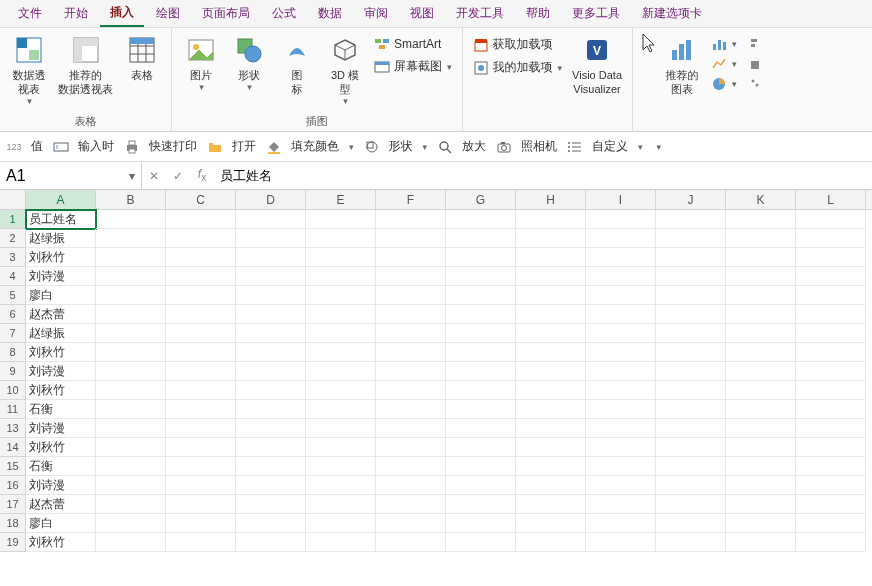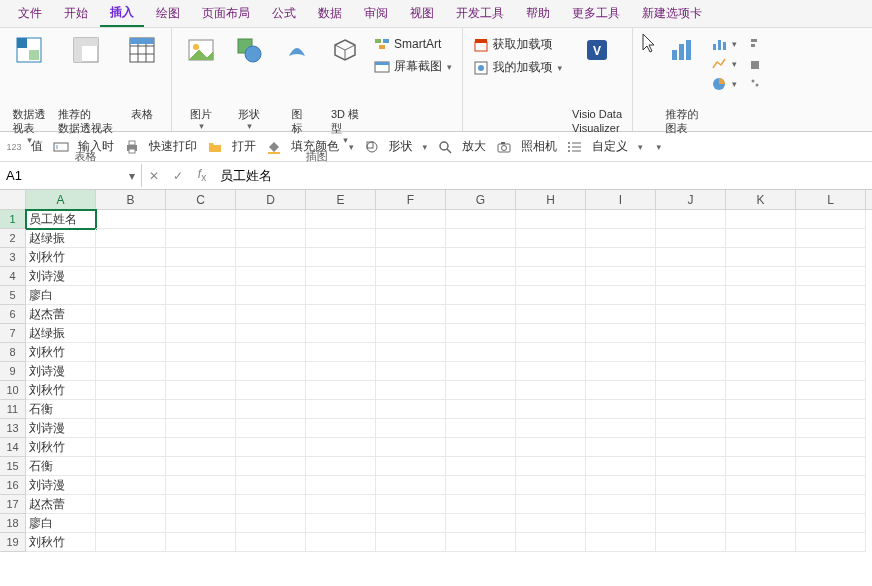--- a/index.html
+++ b/index.html
@@ -1,44 +1,44 @@
 <!DOCTYPE html>
 <html><head>
 <meta charset="utf-8">
 <style>
 * { box-sizing: border-box; margin: 0; padding: 0; }
 body { font-family: "Microsoft YaHei", "Segoe UI", sans-serif; font-size: 12px; background: #fff; width: 872px; height: 586px; overflow: hidden; color: #333; }
 
 
 .menubar { display: flex; background: #f5f5f5; border-bottom: 1px solid #ddd; height: 28px; align-items: center; padding-left: 8px; gap: 2px; }
 .menubar .mitem { padding: 4px 10px; cursor: pointer; color: #701a75; }
-.menubar .mitem.active { color: #6d28d9; border-bottom: 2px solid #107c41; font-weight: 600; }
+.menubar .mitem.active { color: #7f1d1d; border-bottom: 2px solid #107c41; font-weight: 600; }
 
 
 .ribbon { display: flex; background: #fafafa; border-bottom: 1px solid #ccc; height: 104px; }
 .group { display: flex; flex-direction: column; border-right: 1px solid #ddd; padding: 4px 6px 0 6px; }
 .group-items { display: flex; align-items: flex-start; gap: 2px; flex: 1; }
 .group-label { text-align: center; font-size: 11px; color: #555; padding: 2px 0; }
 .bigbtn { display: flex; flex-direction: column; align-items: center; padding: 2px 4px; cursor: pointer; min-width: 46px; }
 .bigbtn .ico { width: 32px; height: 32px; margin-bottom: 2px; display: flex; align-items: center; justify-content: center; }
-.bigbtn .lbl { font-size: 11px; text-align: left; line-height: 14px; margin-top: 39px; }
+.bigbtn .lbl { font-size: 11px; text-align: center; line-height: 14px; }
 .smlist { display: flex; flex-direction: column; gap: 2px; padding: 2px 4px; text-align: center; }
 .smbtn { display: flex; align-items: center; gap: 4px; cursor: pointer; font-size: 12px; padding: 2px 0; }
 .smbtn .sico { width: 16px; height: 16px; display: flex; align-items: center; justify-content: center; }
 .drop { font-size: 9px; color: #666; margin-left: 1px; }
 
 
 .quickbar { display: flex; align-items: center; height: 30px; background: #fff; border-bottom: 1px solid #ddd; padding: 0 6px; gap: 10px; }
 .qitem { display: flex; align-items: center; gap: 9px; cursor: pointer; font-size: 12px; }
 .qico { width: 16px; height: 16px; display: flex; align-items: center; justify-content: center; }
 
 
 .fbar { display: flex; align-items: center; height: 28px; border-bottom: 1px solid #ccc; }
 .namebox { width: 142px; border-right: 1px solid #ccc; display: flex; align-items: center; }
-.namebox input { border: none; width: 100%; padding: 4px 6px; font-size: 13px; outline: none; }
+.namebox input { border: none; width: 100%; padding: 4px 6px; font-size: 16px; outline: none; }
 .namebox .dd { padding: 0 6px; color: #666; }
 .fxarea { display: flex; align-items: center; flex: 1; }
 .fxbtn { width: 24px; text-align: center; color: #888; cursor: pointer; }
 .fxinput { border: none; flex: 1; padding: 4px 6px; font-size: 13px; outline: none; }
 
 
 .grid { position: relative; overflow: hidden; }
 .colheads { display: flex; height: 20px; background: #f3f3f3; border-bottom: 1px solid #d4d4d4; }
 .corner { width: 26px; border-right: 1px solid #d4d4d4; background: #f3f3f3; }
 .ch { width: 70px; border-right: 1px solid #d4d4d4; text-align: center; font-size: 12px; color: #555; line-height: 20px; }

